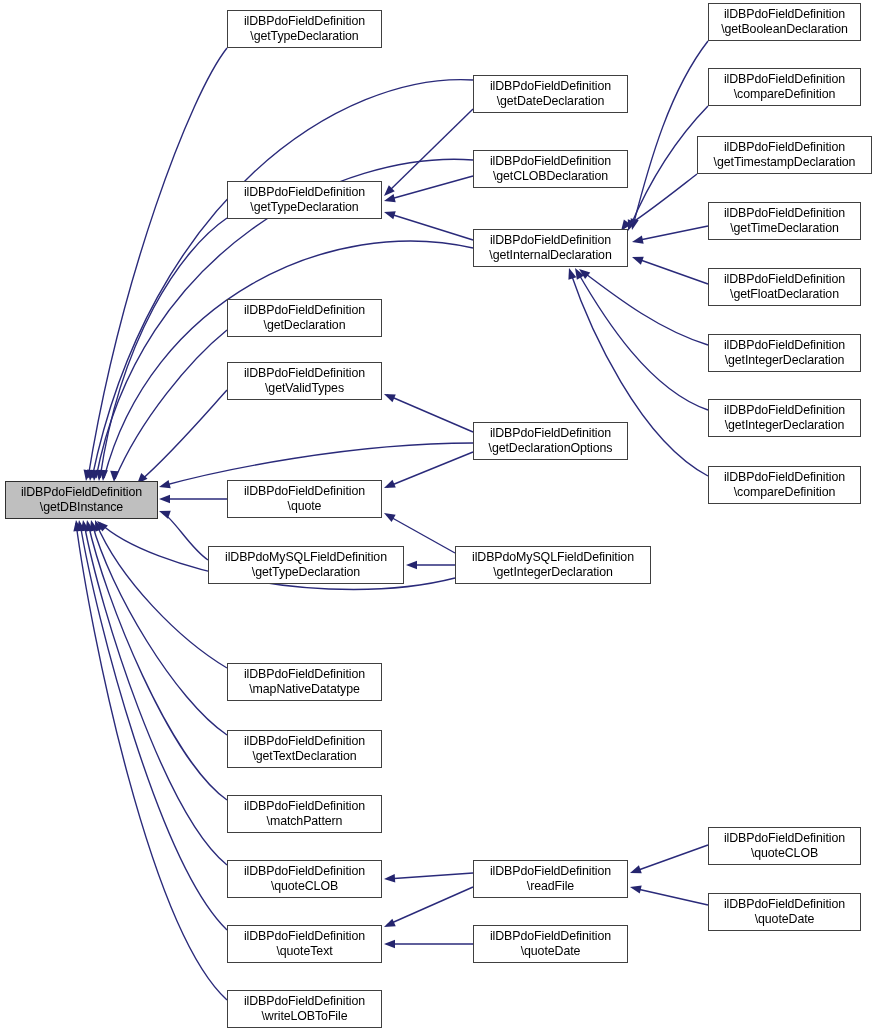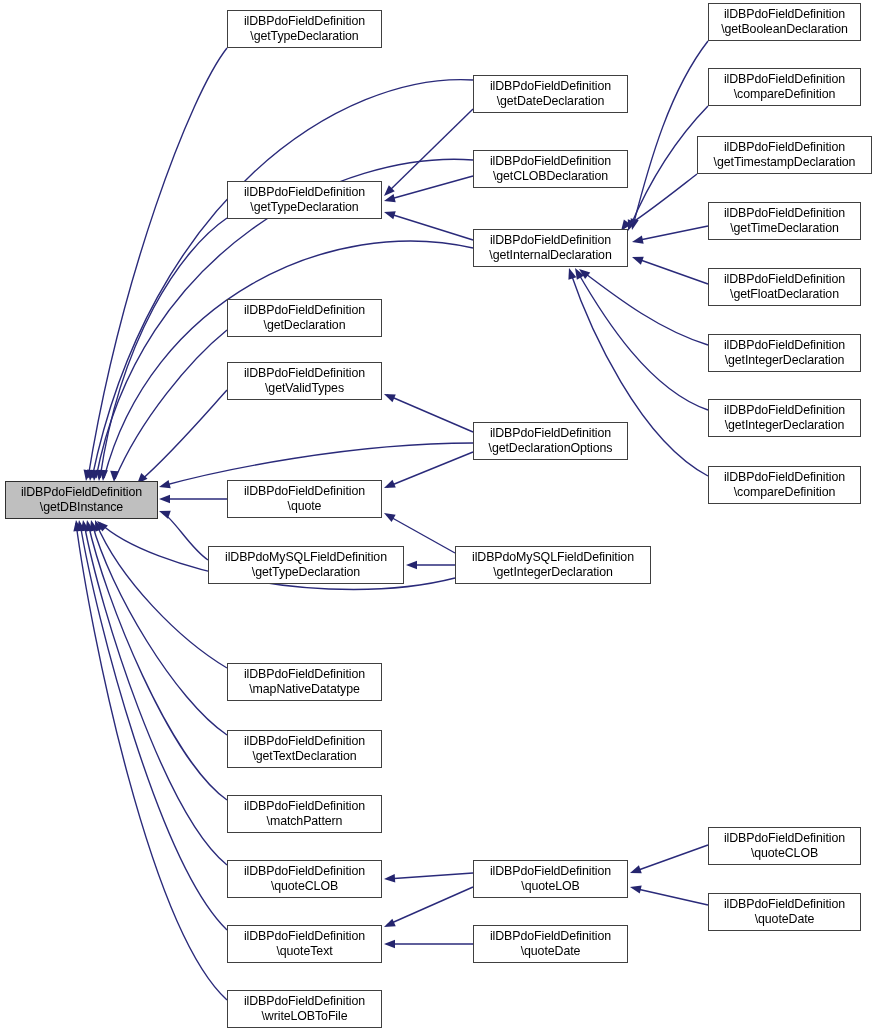--- a/index.html
+++ b/index.html
@@ -206,21 +206,21 @@
       <div class="node-box" style="left: 227px; top: 925px; width: 155px; height: 38px;">
         <span class="node-line">ilDBPdoFieldDefinition</span>
         <span class="node-line">\quoteText</span>
       </div>
       <div class="node-box" style="left: 227px; top: 990px; width: 155px; height: 38px;">
         <span class="node-line">ilDBPdoFieldDefinition</span>
         <span class="node-line">\writeLOBToFile</span>
       </div>
       <div class="node-box" style="left: 473px; top: 860px; width: 155px; height: 38px;">
         <span class="node-line">ilDBPdoFieldDefinition</span>
-        <span class="node-line">\quoteLOB</span>
+        <span class="node-line">\readFile</span>
       </div>
       <div class="node-box" style="left: 473px; top: 925px; width: 155px; height: 38px;">
         <span class="node-line">ilDBPdoFieldDefinition</span>
         <span class="node-line">\quoteDate</span>
       </div>
       <div class="node-box" style="left: 708px; top: 3px; width: 153px; height: 38px;">
         <span class="node-line">ilDBPdoFieldDefinition</span>
         <span class="node-line">\getBooleanDeclaration</span>
       </div>
       <div class="node-box" style="left: 708px; top: 68px; width: 153px; height: 38px;">

